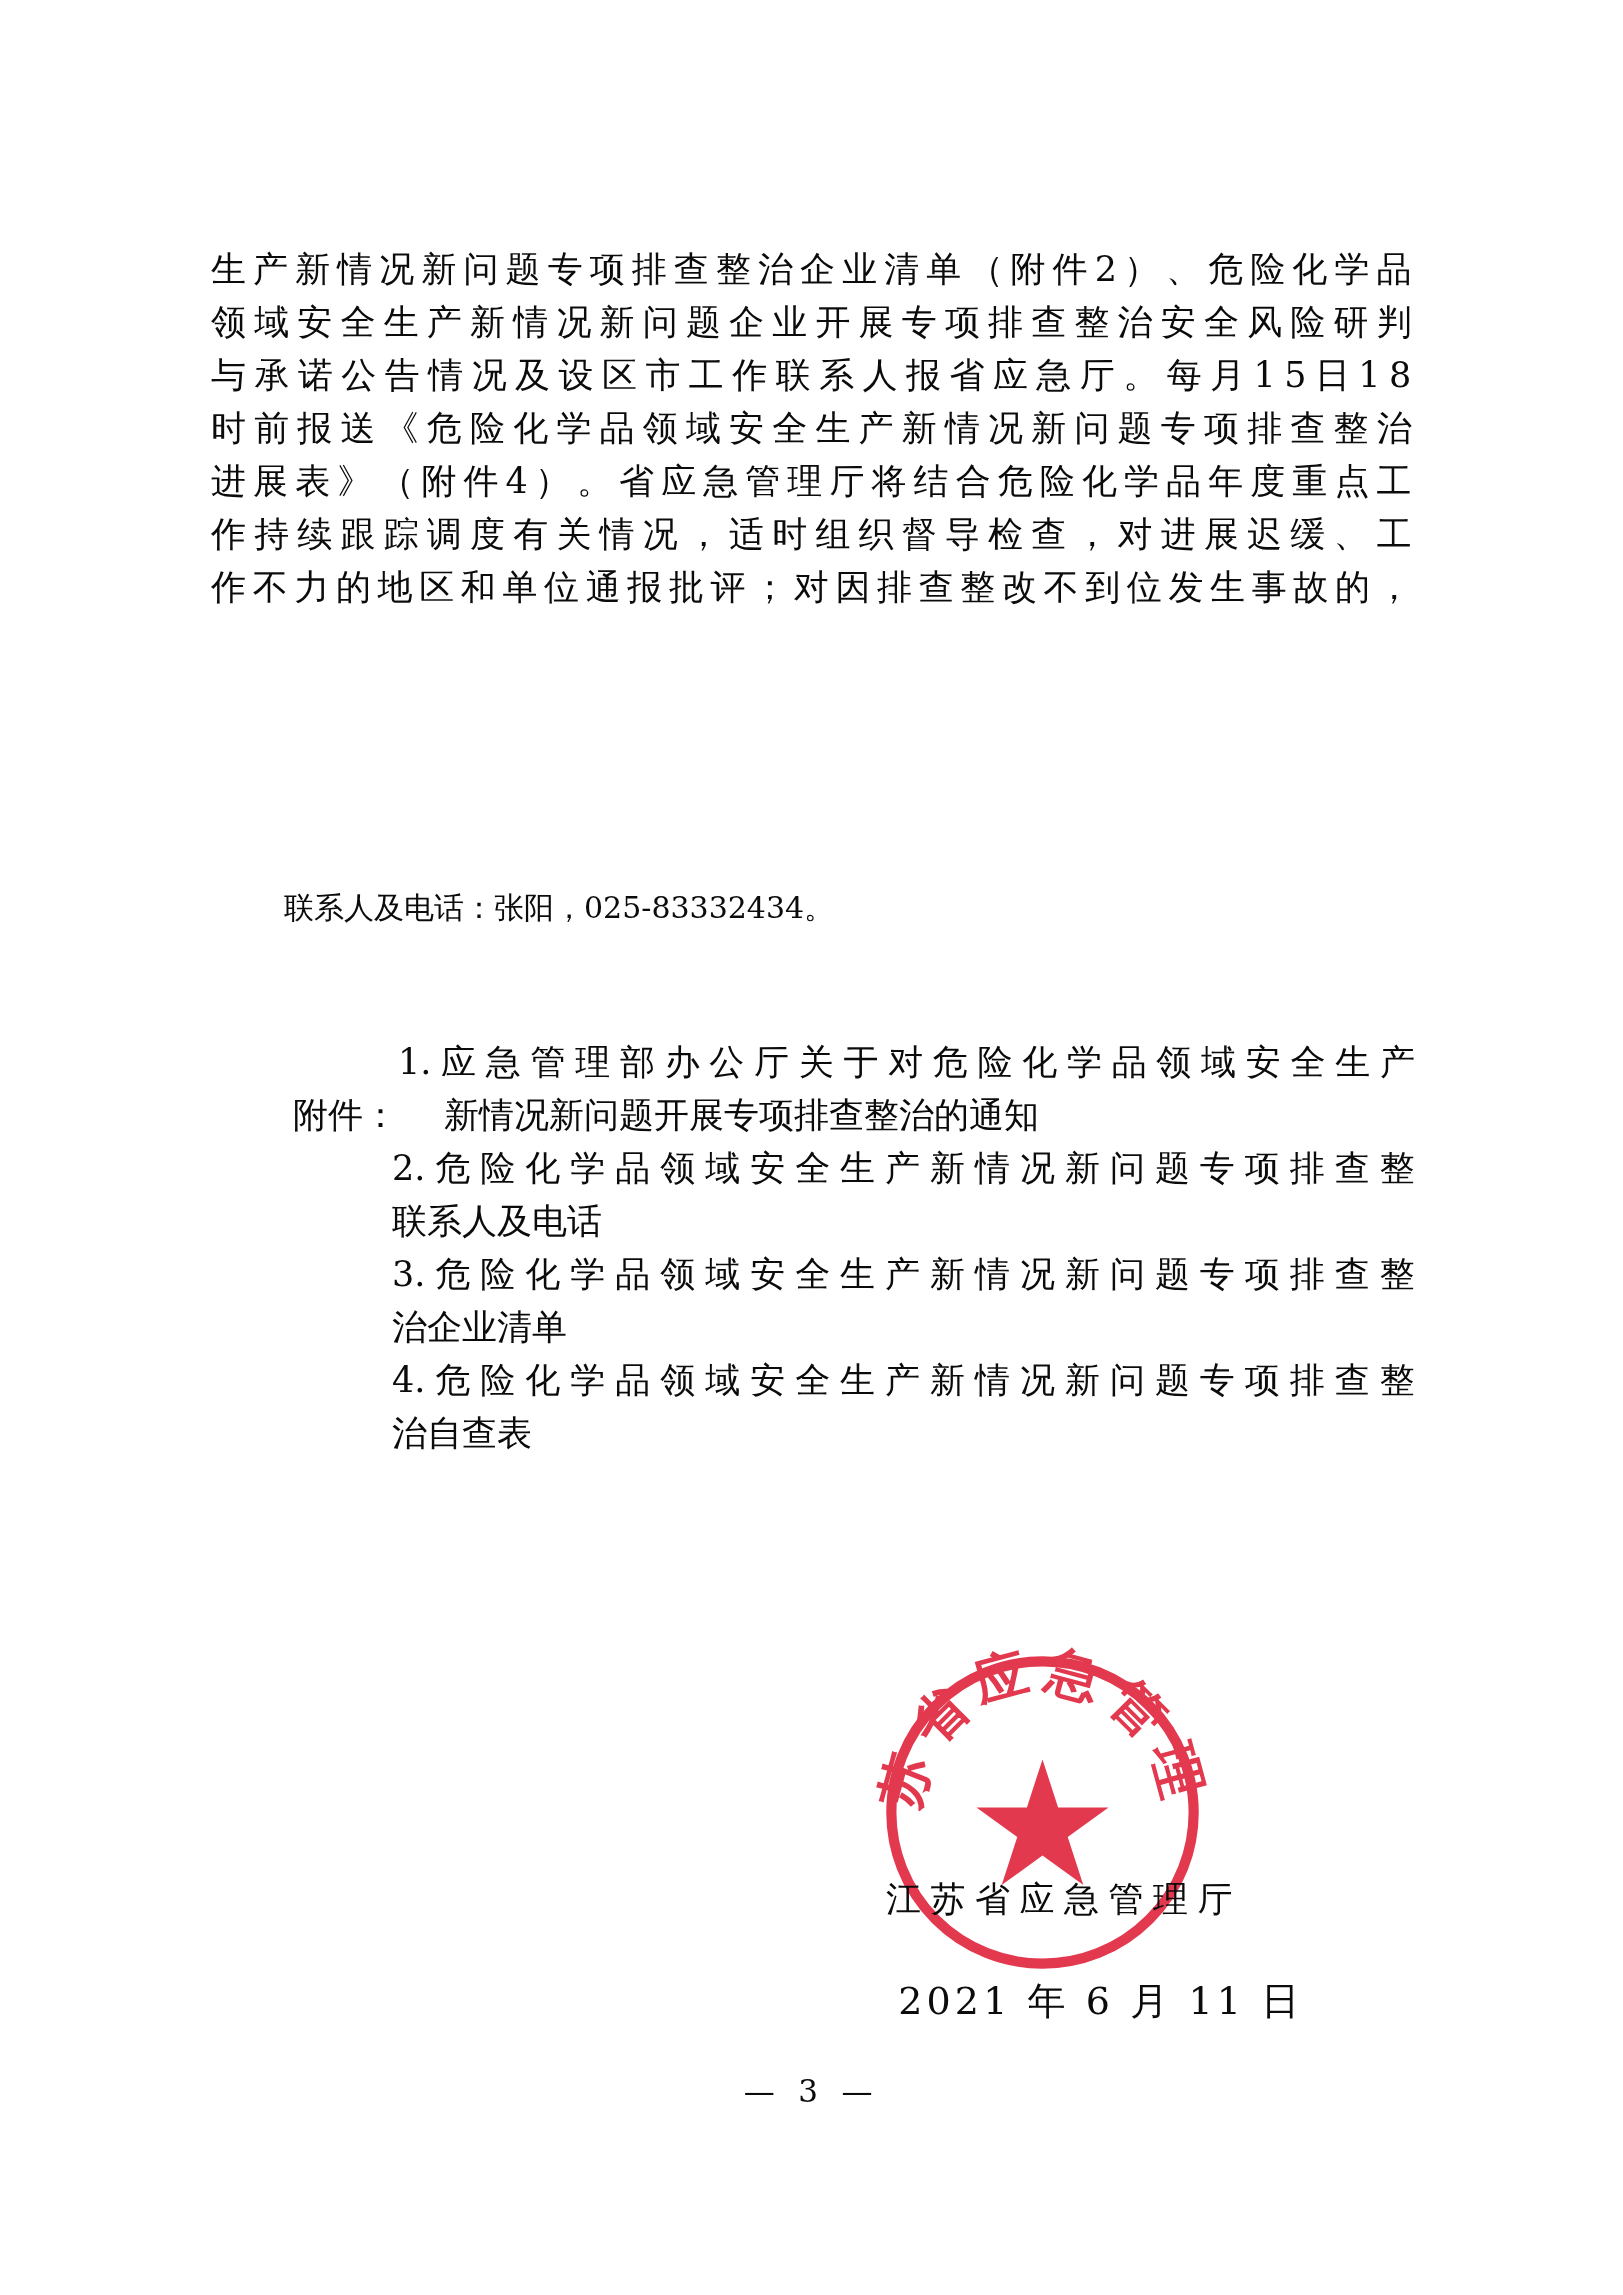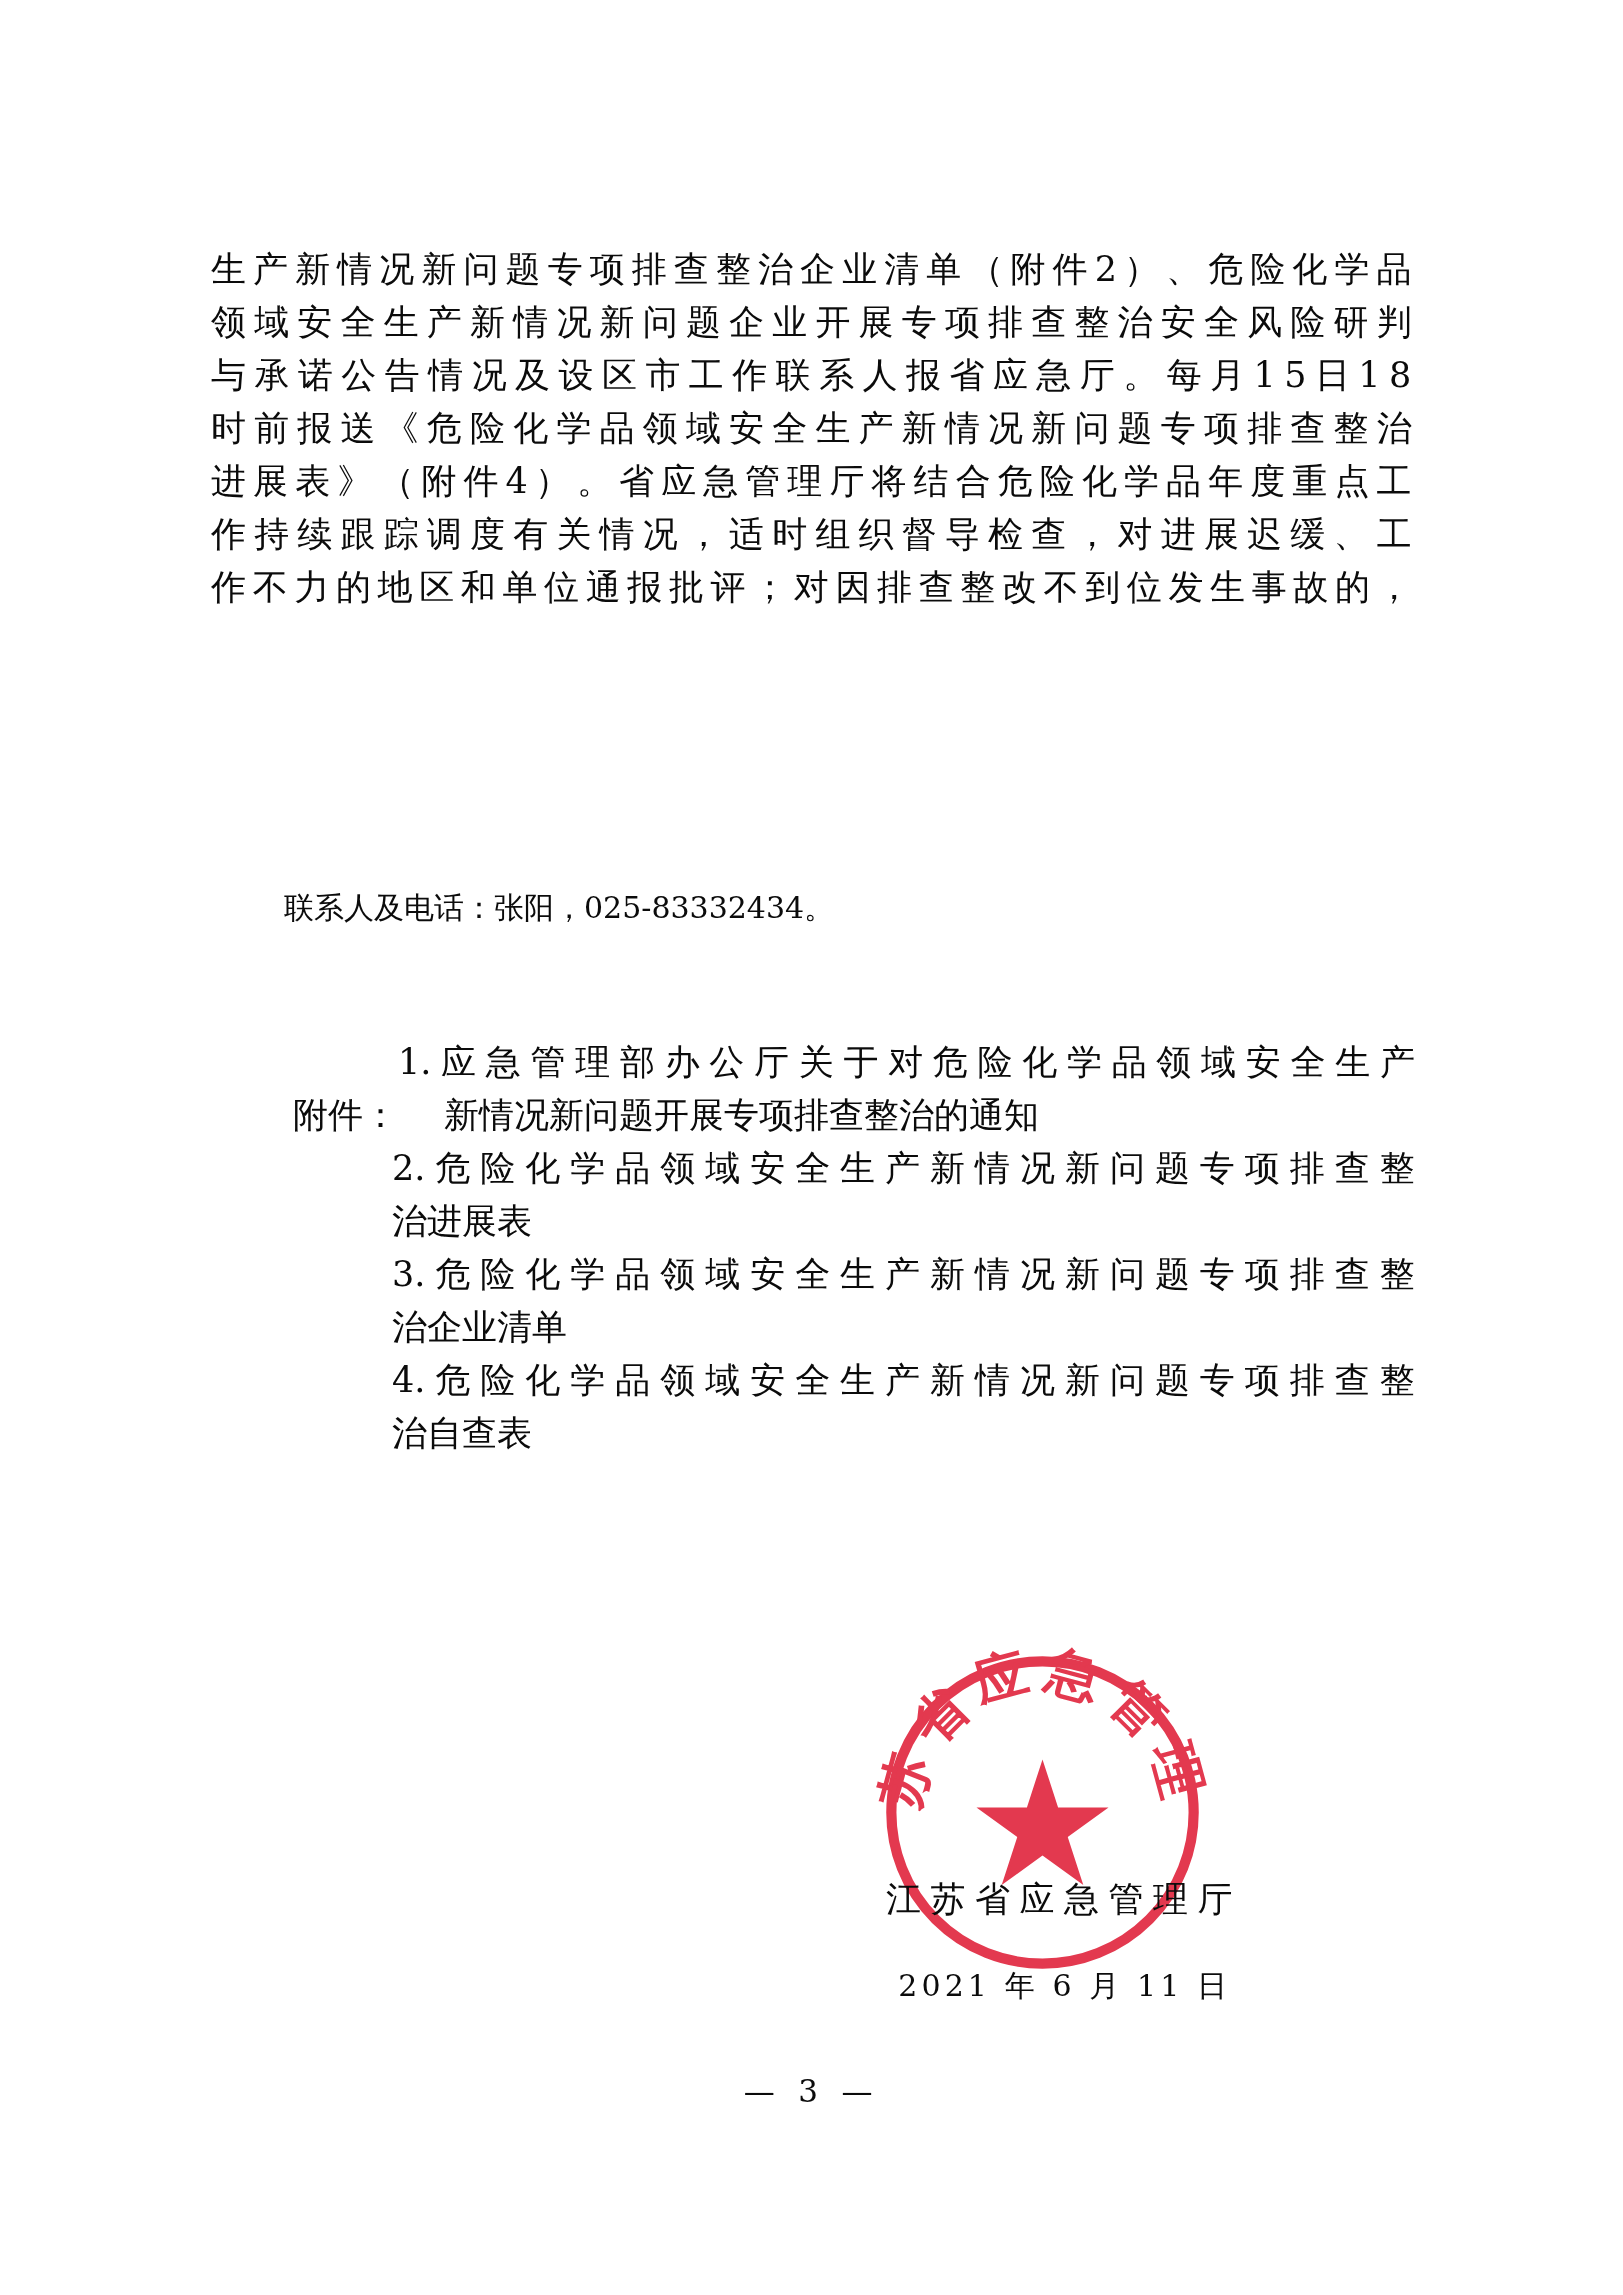--- a/index.html
+++ b/index.html
@@ -115,26 +115,26 @@
     text-align: left;
   }
   .sign-org {
     font-size: 35px;
     line-height: 53px;
     color: #0b0b0b;
     letter-spacing: 9.5px;
     white-space: nowrap;
   }
   .sign-date {
-    font-size: 30px;
+    font-size: 38px;
     line-height: 53px;
     color: #0b0b0b;
     letter-spacing: 4.1px;
     white-space: nowrap;
-    margin-top: 33px;
+    margin-top: 49px;
     margin-left: 12.3px;
   }
 
   
   .footer {
     position: absolute;
     left: 0;
     top: 2073px;
     width: 1623px;
     text-align: center;
@@ -422,21 +422,21 @@
           <span>况</span>
           <span>新</span>
           <span>问</span>
           <span>题</span>
           <span>专</span>
           <span>项</span>
           <span>排</span>
           <span>查</span>
           <span>整</span>
         </div>
-      <div class="l2">治进展表</div>
+      <div class="l2">联系人及电话</div>
     </div>
 
     <div class="attach-item attach-indent">
       <div class="l1">
           <span>3.</span>
           <span>危</span>
           <span>险</span>
           <span>化</span>
           <span>学</span>
           <span>品</span>

